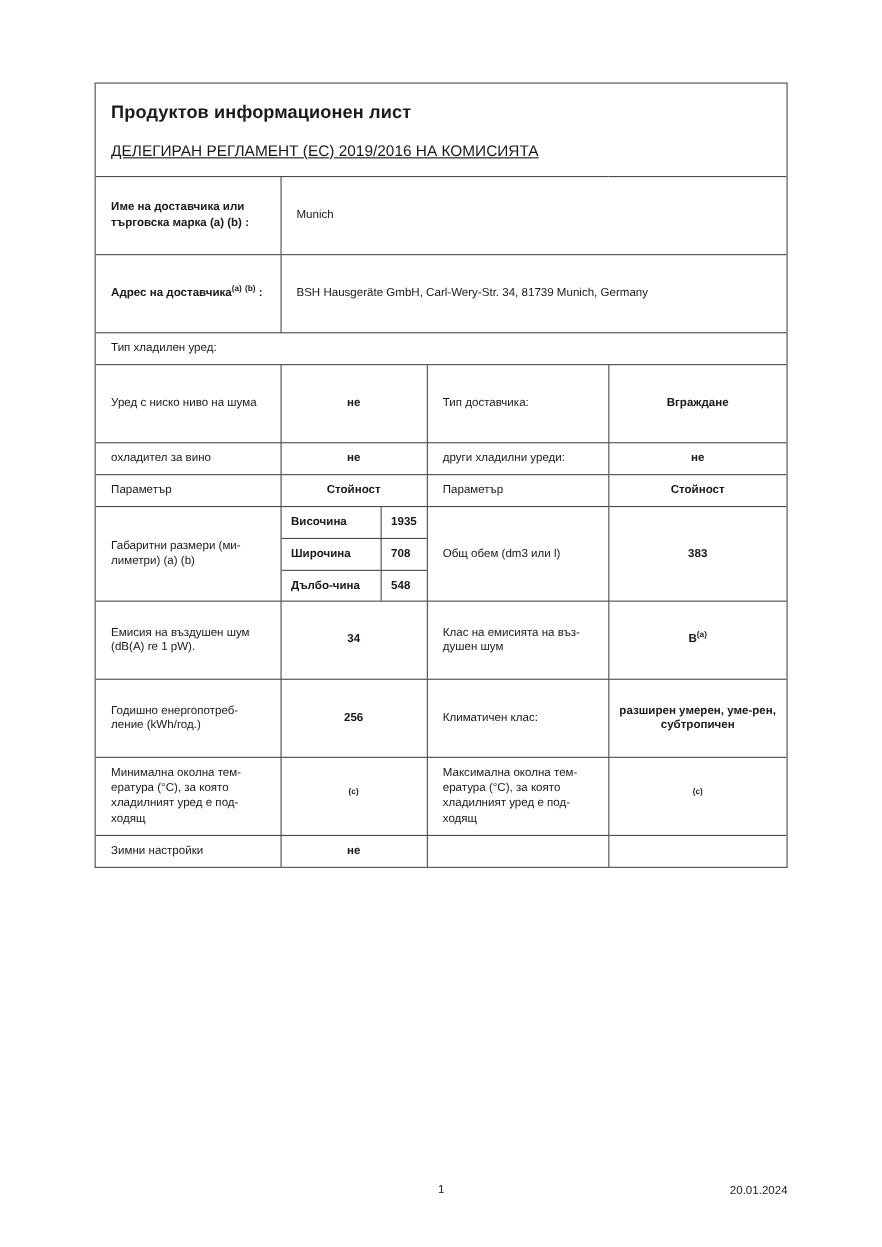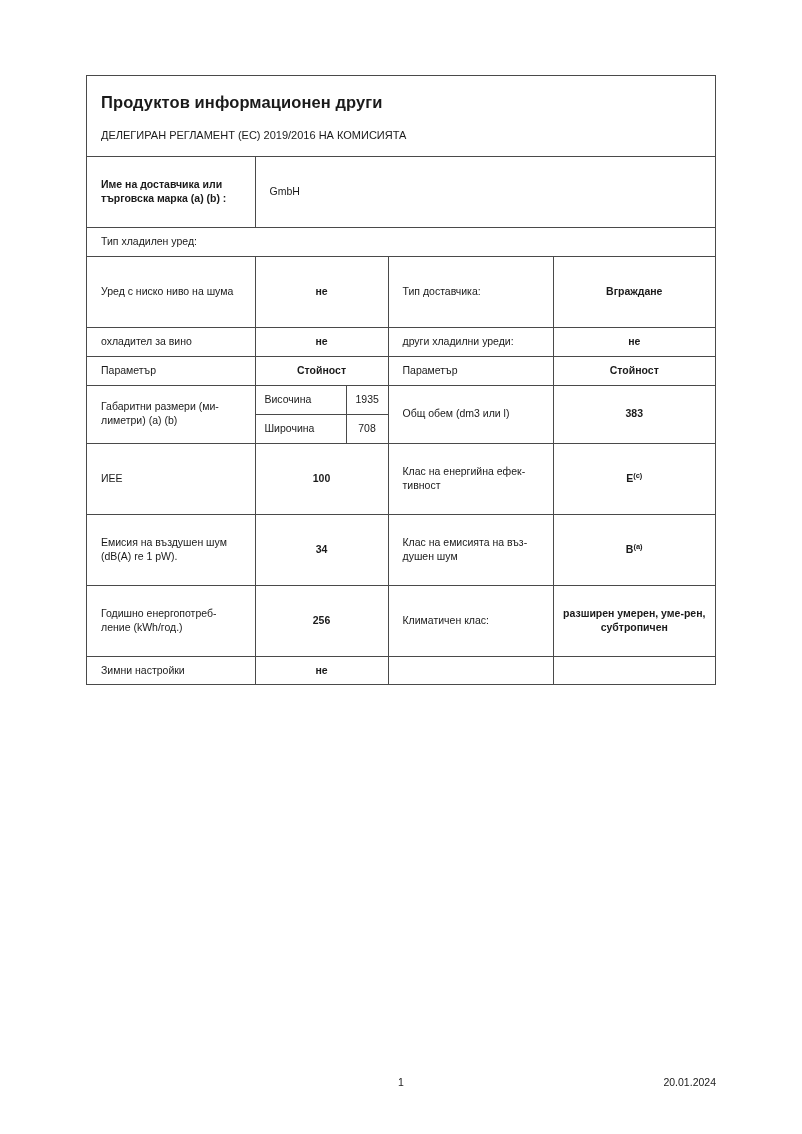--- a/index.html
+++ b/index.html
@@ -55,21 +55,22 @@
   .doc-title {
     font-size: 16.5px;
     font-weight: bold;
     letter-spacing: 0.1px;
   }
   .subtitle-cell {
     padding: 4px 14px 14px 14px !important;
     border-top: none !important;
   }
   .doc-subtitle {
-    font-size: 11px;
+    font-size: 14px;
+    text-decoration: underline;
   }
   .lbl {
     font-weight: bold;
     padding-left: 14px !important;
   }
   .lbl-plain {
     padding-left: 14px !important;
   }
   .val {
     padding-left: 14px !important;
@@ -92,27 +93,28 @@
   .nested td {
     border: 1px solid #4a4a4a;
     font-size: 10.5px;
     padding: 7px 9px;
     line-height: 1.32;
   }
   .dim-wrap td { vertical-align: middle; }
   .dim-cell {
     padding: 0 !important;
     vertical-align: top !important;
+    font-weight: bold;
   }
   .dim-cell .nested td:first-child { border-left: none; }
   .dim-cell .nested tr:first-child td { border-top: none; }
   .dim-cell .nested tr:last-child td { border-bottom: none; }
   .dim-cell .nested td:last-child { border-right: none; }
   .dim-name { width: 72px; }
-  .dim-val { text-align: center; }
+  .dim-val { text-align: left; }
 
   .footer {
     position: absolute;
     left: 86px;
     top: 1076px;
     width: 630px;
     font-size: 10.5px;
   }
   .footer .pageno {
     position: absolute;
@@ -136,34 +138,38 @@
       <colgroup>
         <col style="width:168px">
         <col style="width:133px">
         <col style="width:165px">
         <col style="width:162px">
       </colgroup>
 
       <tbody>
           <tr>
         <td class="title-cell" colspan="4">
-          <div class="doc-title">Продуктов информационен други</div>
+          <div class="doc-title">Продуктов информационен лист</div>
         </td>
       </tr>
       <tr>
         <td class="subtitle-cell" colspan="4">
           <div class="doc-subtitle">ДЕЛЕГИРАН РЕГЛАМЕНТ (ЕС) 2019/2016 НА КОМИСИЯТА</div>
         </td>
       </tr>
 
       <tr>
         <td class="lbl tall">Име на доставчика или търговска марка (a) (b) :</td>
-        <td class="val" colspan="3">GmbH</td>
-      </tr>
-
+        <td class="val" colspan="3">Munich</td>
+      </tr>
+
+      <tr>
+        <td class="lbl tall"><span>Адрес на доставчика</span><sup>(a)</sup> <sup>(b)</sup> <span>:</span></td>
+        <td class="val" colspan="3">BSH Hausgeräte GmbH, Carl-Wery-Str. 34, 81739 Munich, Germany</td>
+      </tr>
 
 
       <tr>
         <td class="sec-head" colspan="4">Тип хладилен уред:</td>
       </tr>
       <tr>
         <td class="lbl-plain tall">Уред с ниско ниво на шума</td>
         <td class="center">не</td>
         <td class="lbl-plain">Тип доставчика:</td>
         <td class="center">Вграждане</td>
@@ -188,48 +194,52 @@
           <table class="nested">
             <tbody>
                   <tr>
               <td class="dim-name">Височина</td>
               <td class="dim-val">1935</td>
             </tr>
             <tr>
               <td class="dim-name">Широчина</td>
               <td class="dim-val">708</td>
             </tr>
+            <tr>
+              <td class="dim-name">Дълбо-чина</td>
+              <td class="dim-val">548</td>
+            </tr>
           </tbody>
               </table>
         </td>
         <td class="lbl-plain">Общ обем (dm3 или l)</td>
         <td class="center">383</td>
       </tr>
 
-      <tr>
-        <td class="lbl-plain tall">ИЕЕ</td>
-        <td class="center">100</td>
-        <td class="lbl-plain">Клас на енергийна ефек-тивност</td>
-        <td class="center"><span>E</span><sup>(c)</sup></td>
-      </tr>
 
       <tr>
         <td class="lbl-plain tall">Емисия на въздушен шум (dB(A) re 1 pW).</td>
         <td class="center">34</td>
         <td class="lbl-plain">Клас на емисията на въз-душен шум</td>
         <td class="center"><span>B</span><sup>(a)</sup></td>
       </tr>
 
       <tr>
         <td class="lbl-plain tall">Годишно енергопотреб-ление (kWh/год.)</td>
         <td class="center">256</td>
         <td class="lbl-plain">Климатичен клас:</td>
         <td class="center">разширен умерен, уме-рен, субтропичен</td>
       </tr>
 
+      <tr>
+        <td class="lbl-plain">Минимална околна тем-ература (°C), за която хладилният уред е под-ходящ</td>
+        <td class="center"><sup>(c)</sup></td>
+        <td class="lbl-plain">Максимална околна тем-ература (°C), за която хладилният уред е под-ходящ</td>
+        <td class="center"><sup>(c)</sup></td>
+      </tr>
 
       <tr>
         <td class="lbl-plain">Зимни настройки</td>
         <td class="center">не</td>
         <td class="lbl-plain"></td>
         <td class="center"></td>
       </tr>
 
     </tbody>
       </table>

